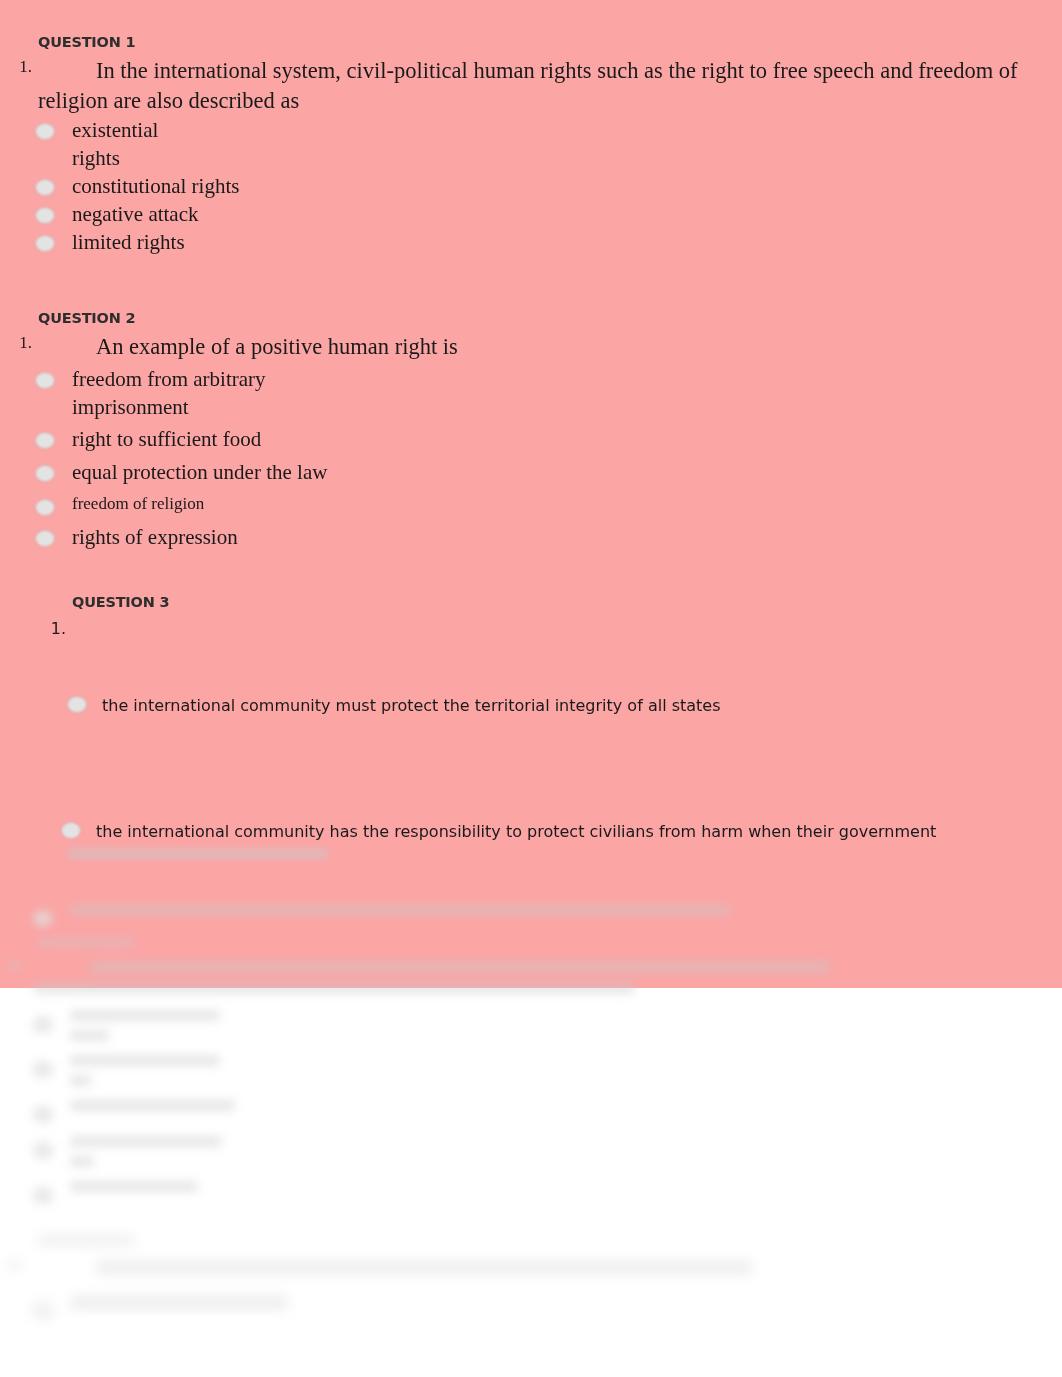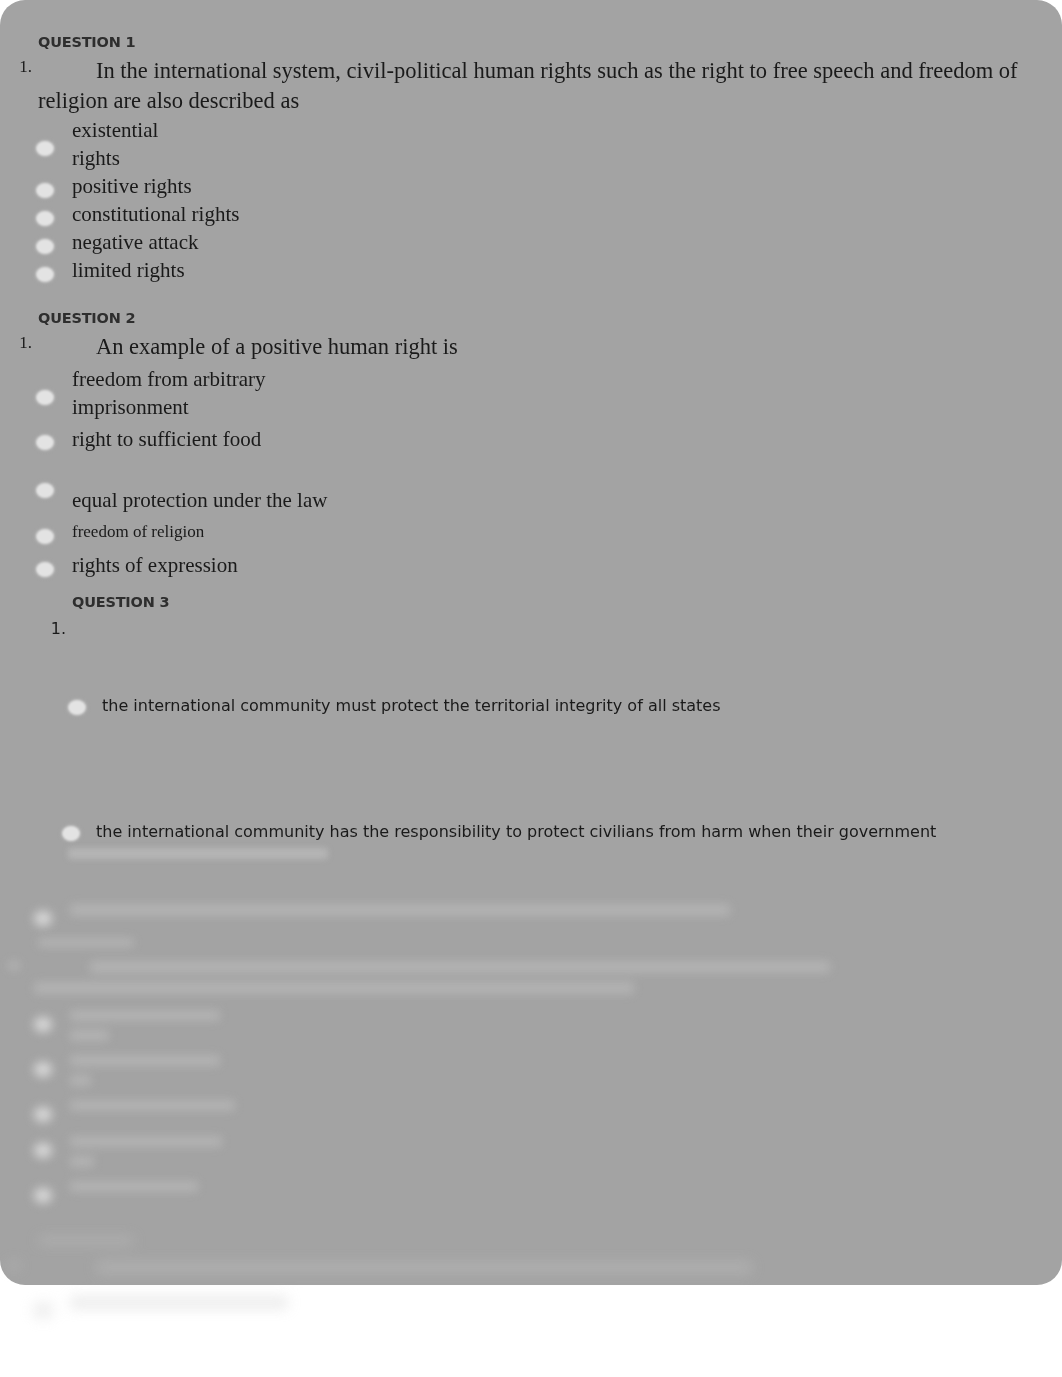--- a/index.html
+++ b/index.html
@@ -12,23 +12,22 @@
     height: 1377px;
     position: relative;
     overflow: hidden;
     font-family: "Liberation Serif", serif;
     color: #1a1a1a;
   }
 
   .page {
     position: relative;
     width: 1062px;
-    height: 1285px;
-    background: #a3a3a3;
-    border-radius: 25px;
+    height: 988px;
+    background: #fca5a5;
   }
 
   
   .layer { position: absolute; left: 0; width: 1062px; }
   .blur-0  { filter: blur(0px);    }
   .blur-1  { filter: blur(0.35px); padding-left: 28px; }
   .blur-3  { filter: blur(3.4px);  opacity: .92; }
   .blur-4  { filter: blur(5.0px);  opacity: .80; }
   .blur-5  { filter: blur(6.2px);  opacity: .62; }
 
@@ -58,21 +57,21 @@
     font-size: 22.5px;
     line-height: 1.32;
     padding-left: 2px;
   }
   .q-stem .indent { display: inline-block; width: 58px; }
   .q-stem.empty { min-height: 26px; }
 
   
   .opt {
     display: flex;
-    align-items: center;
+    align-items: flex-start;
     margin-left: 36px;
   }
   .radio {
     flex: 0 0 18px;
     width: 15px;
     height: 15px;
     margin-top: 7px;
     margin-right: 18px;
     border-radius: 50%;
     background: #e3e3e3;
@@ -120,24 +119,20 @@
       <div class="q-stem"><span class="indent"></span><span>In the international system, civil-political human rights such as the right to free speech and freedom of religion are also described as</span></div>
     </div>
 
     <div style="margin-top:2px;">
       <div class="opt">
         <span class="radio"></span>
         <span class="opt-label" style="max-width:130px;">existential rights</span>
       </div>
       <div class="opt">
         <span class="radio"></span>
-        <span class="opt-label">positive rights</span>
-      </div>
-      <div class="opt">
-        <span class="radio"></span>
         <span class="opt-label" style="max-width:175px;">constitutional rights</span>
       </div>
       <div class="opt">
         <span class="radio"></span>
         <span class="opt-label">negative attack</span>
       </div>
       <div class="opt">
         <span class="radio"></span>
         <span class="opt-label">limited rights</span>
       </div>
@@ -157,21 +152,21 @@
       <div class="opt">
         <span class="radio"></span>
         <span class="opt-label" style="max-width:290px;">freedom from arbitrary imprisonment</span>
       </div>
       <div class="opt" style="margin-top:4px;">
         <span class="radio"></span>
         <span class="opt-label">right to sufficient food</span>
       </div>
       <div class="opt" style="margin-top:6px;">
         <span class="radio"></span>
-        <span class="opt-label" style="max-width:330px;margin-top:28px;">equal protection under the law</span>
+        <span class="opt-label" style="max-width:330px;">equal protection under the law</span>
       </div>
       <div class="opt" style="margin-top:6px;">
         <span class="radio"></span>
         <span class="opt-label small">freedom of religion</span>
       </div>
       <div class="opt" style="margin-top:8px;">
         <span class="radio"></span>
         <span class="opt-label">rights of expression</span>
       </div>
     </div>

